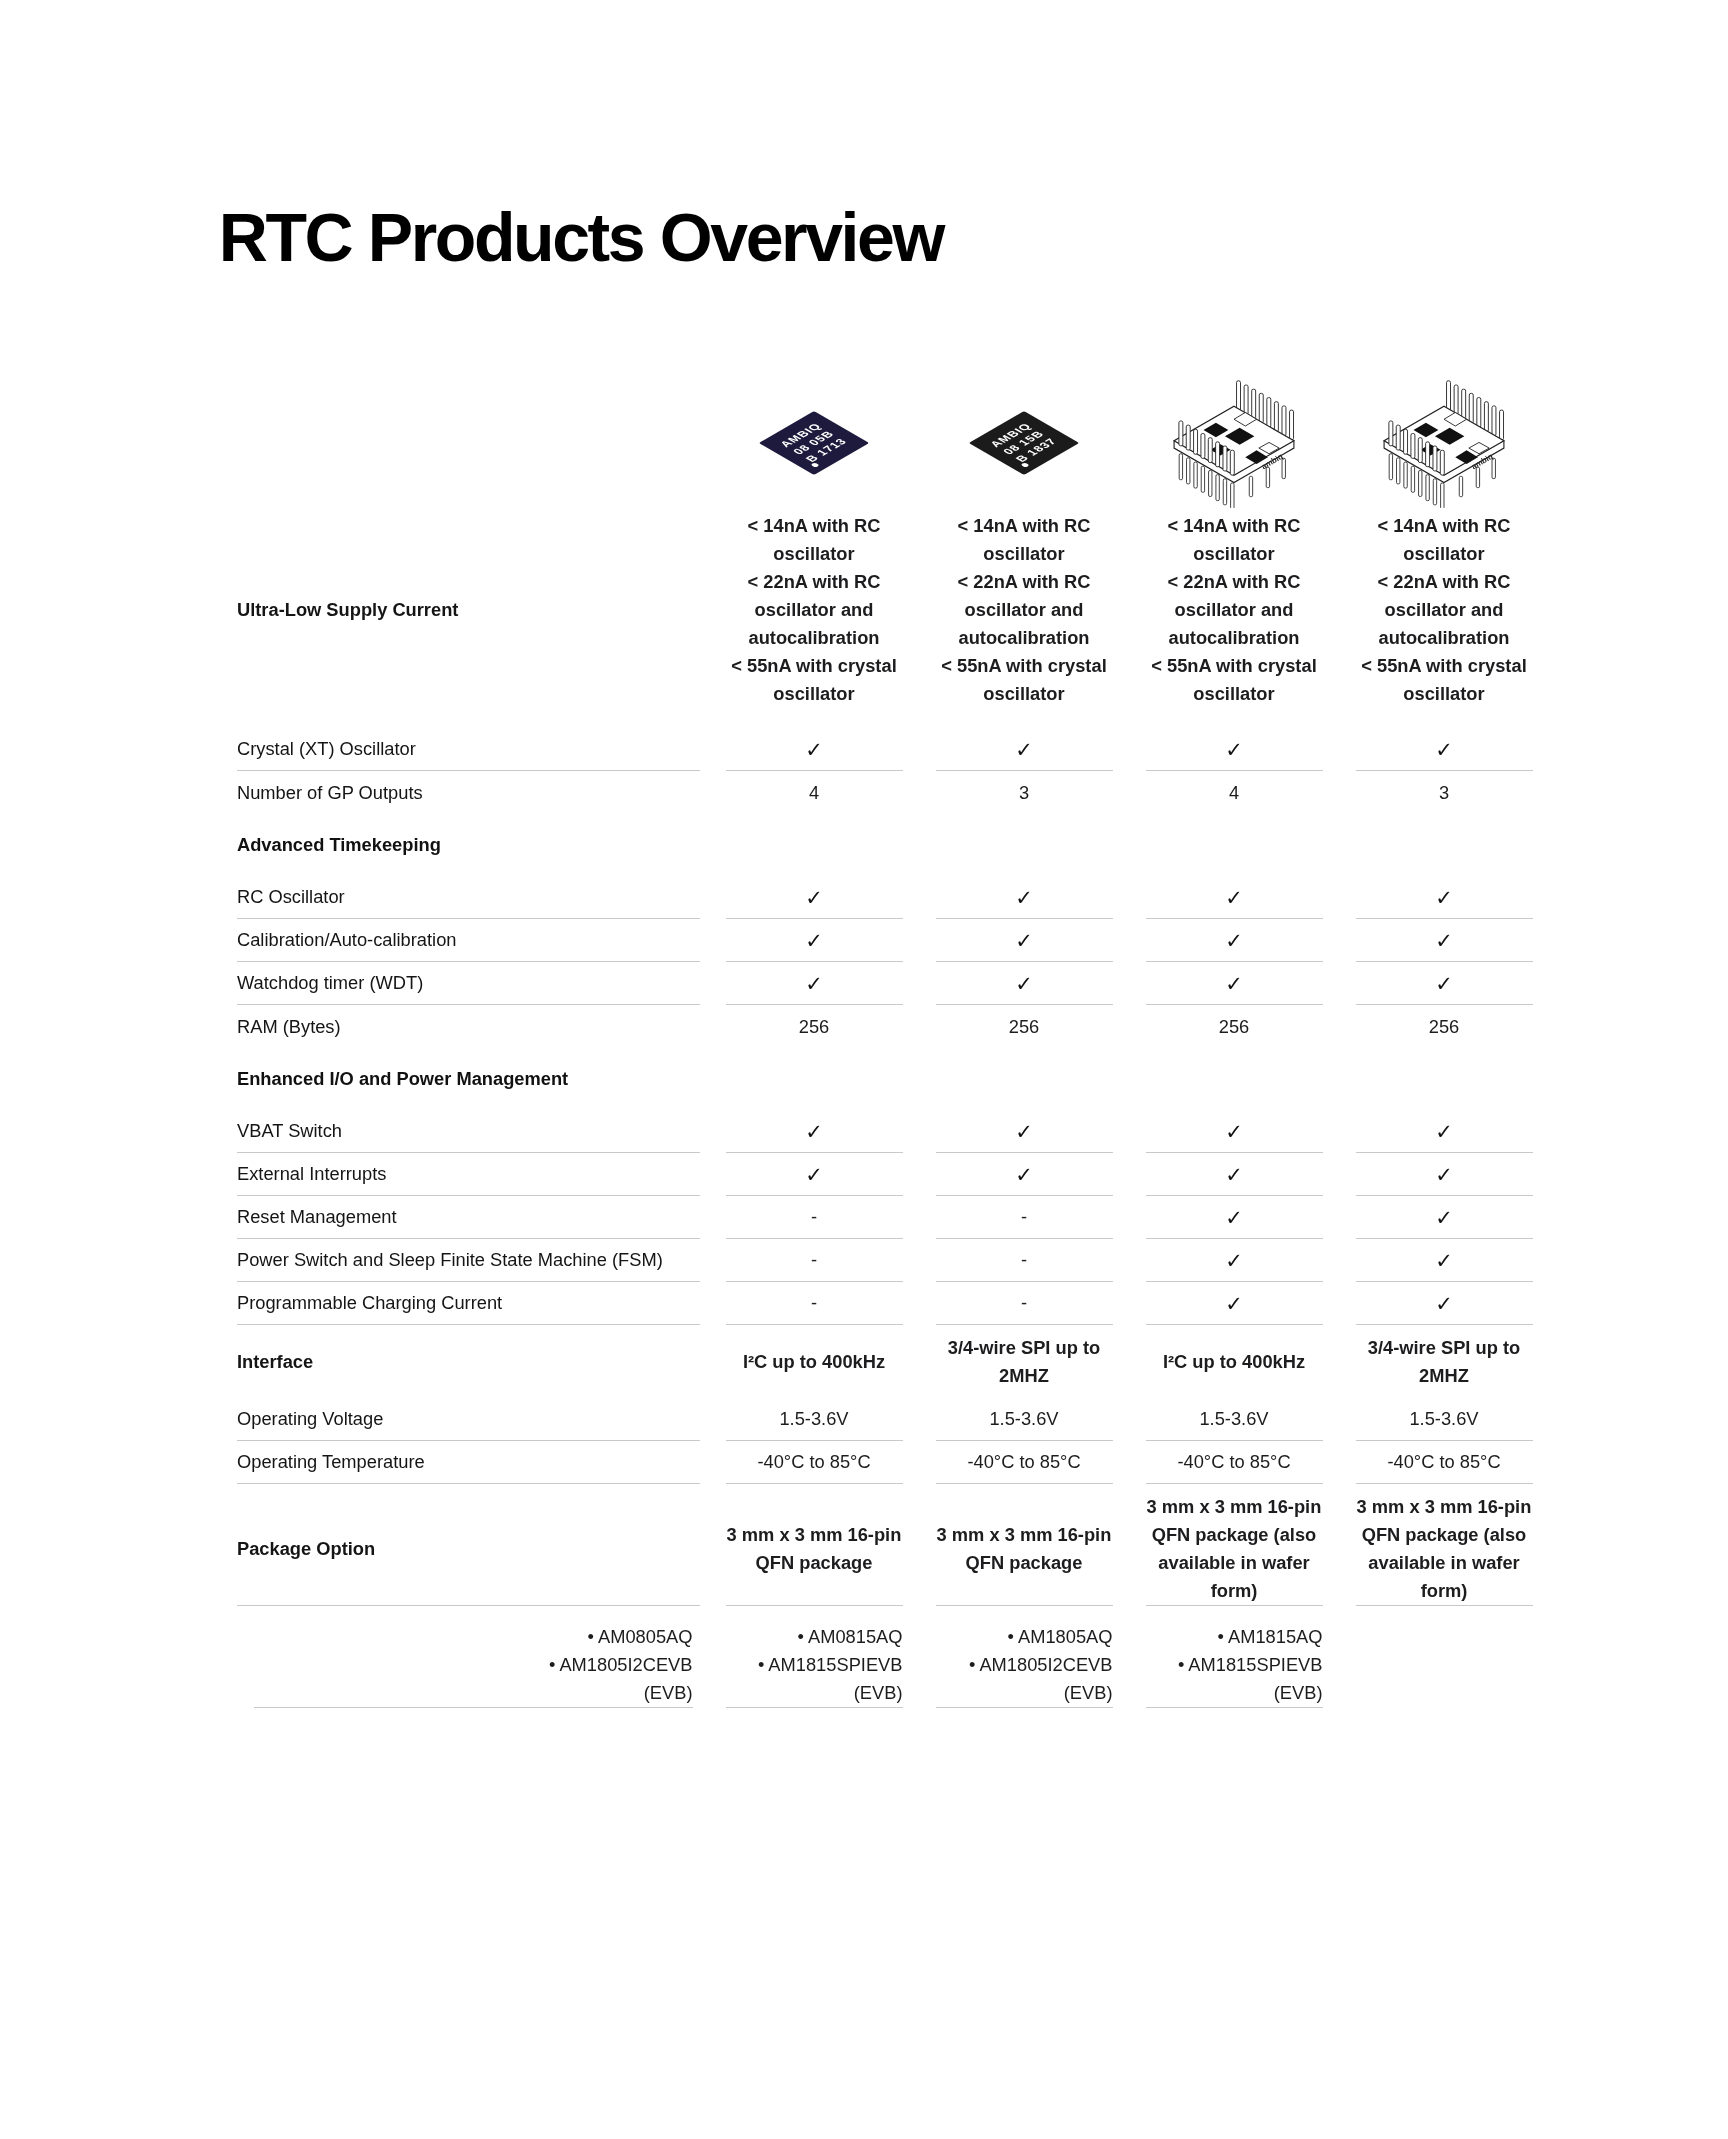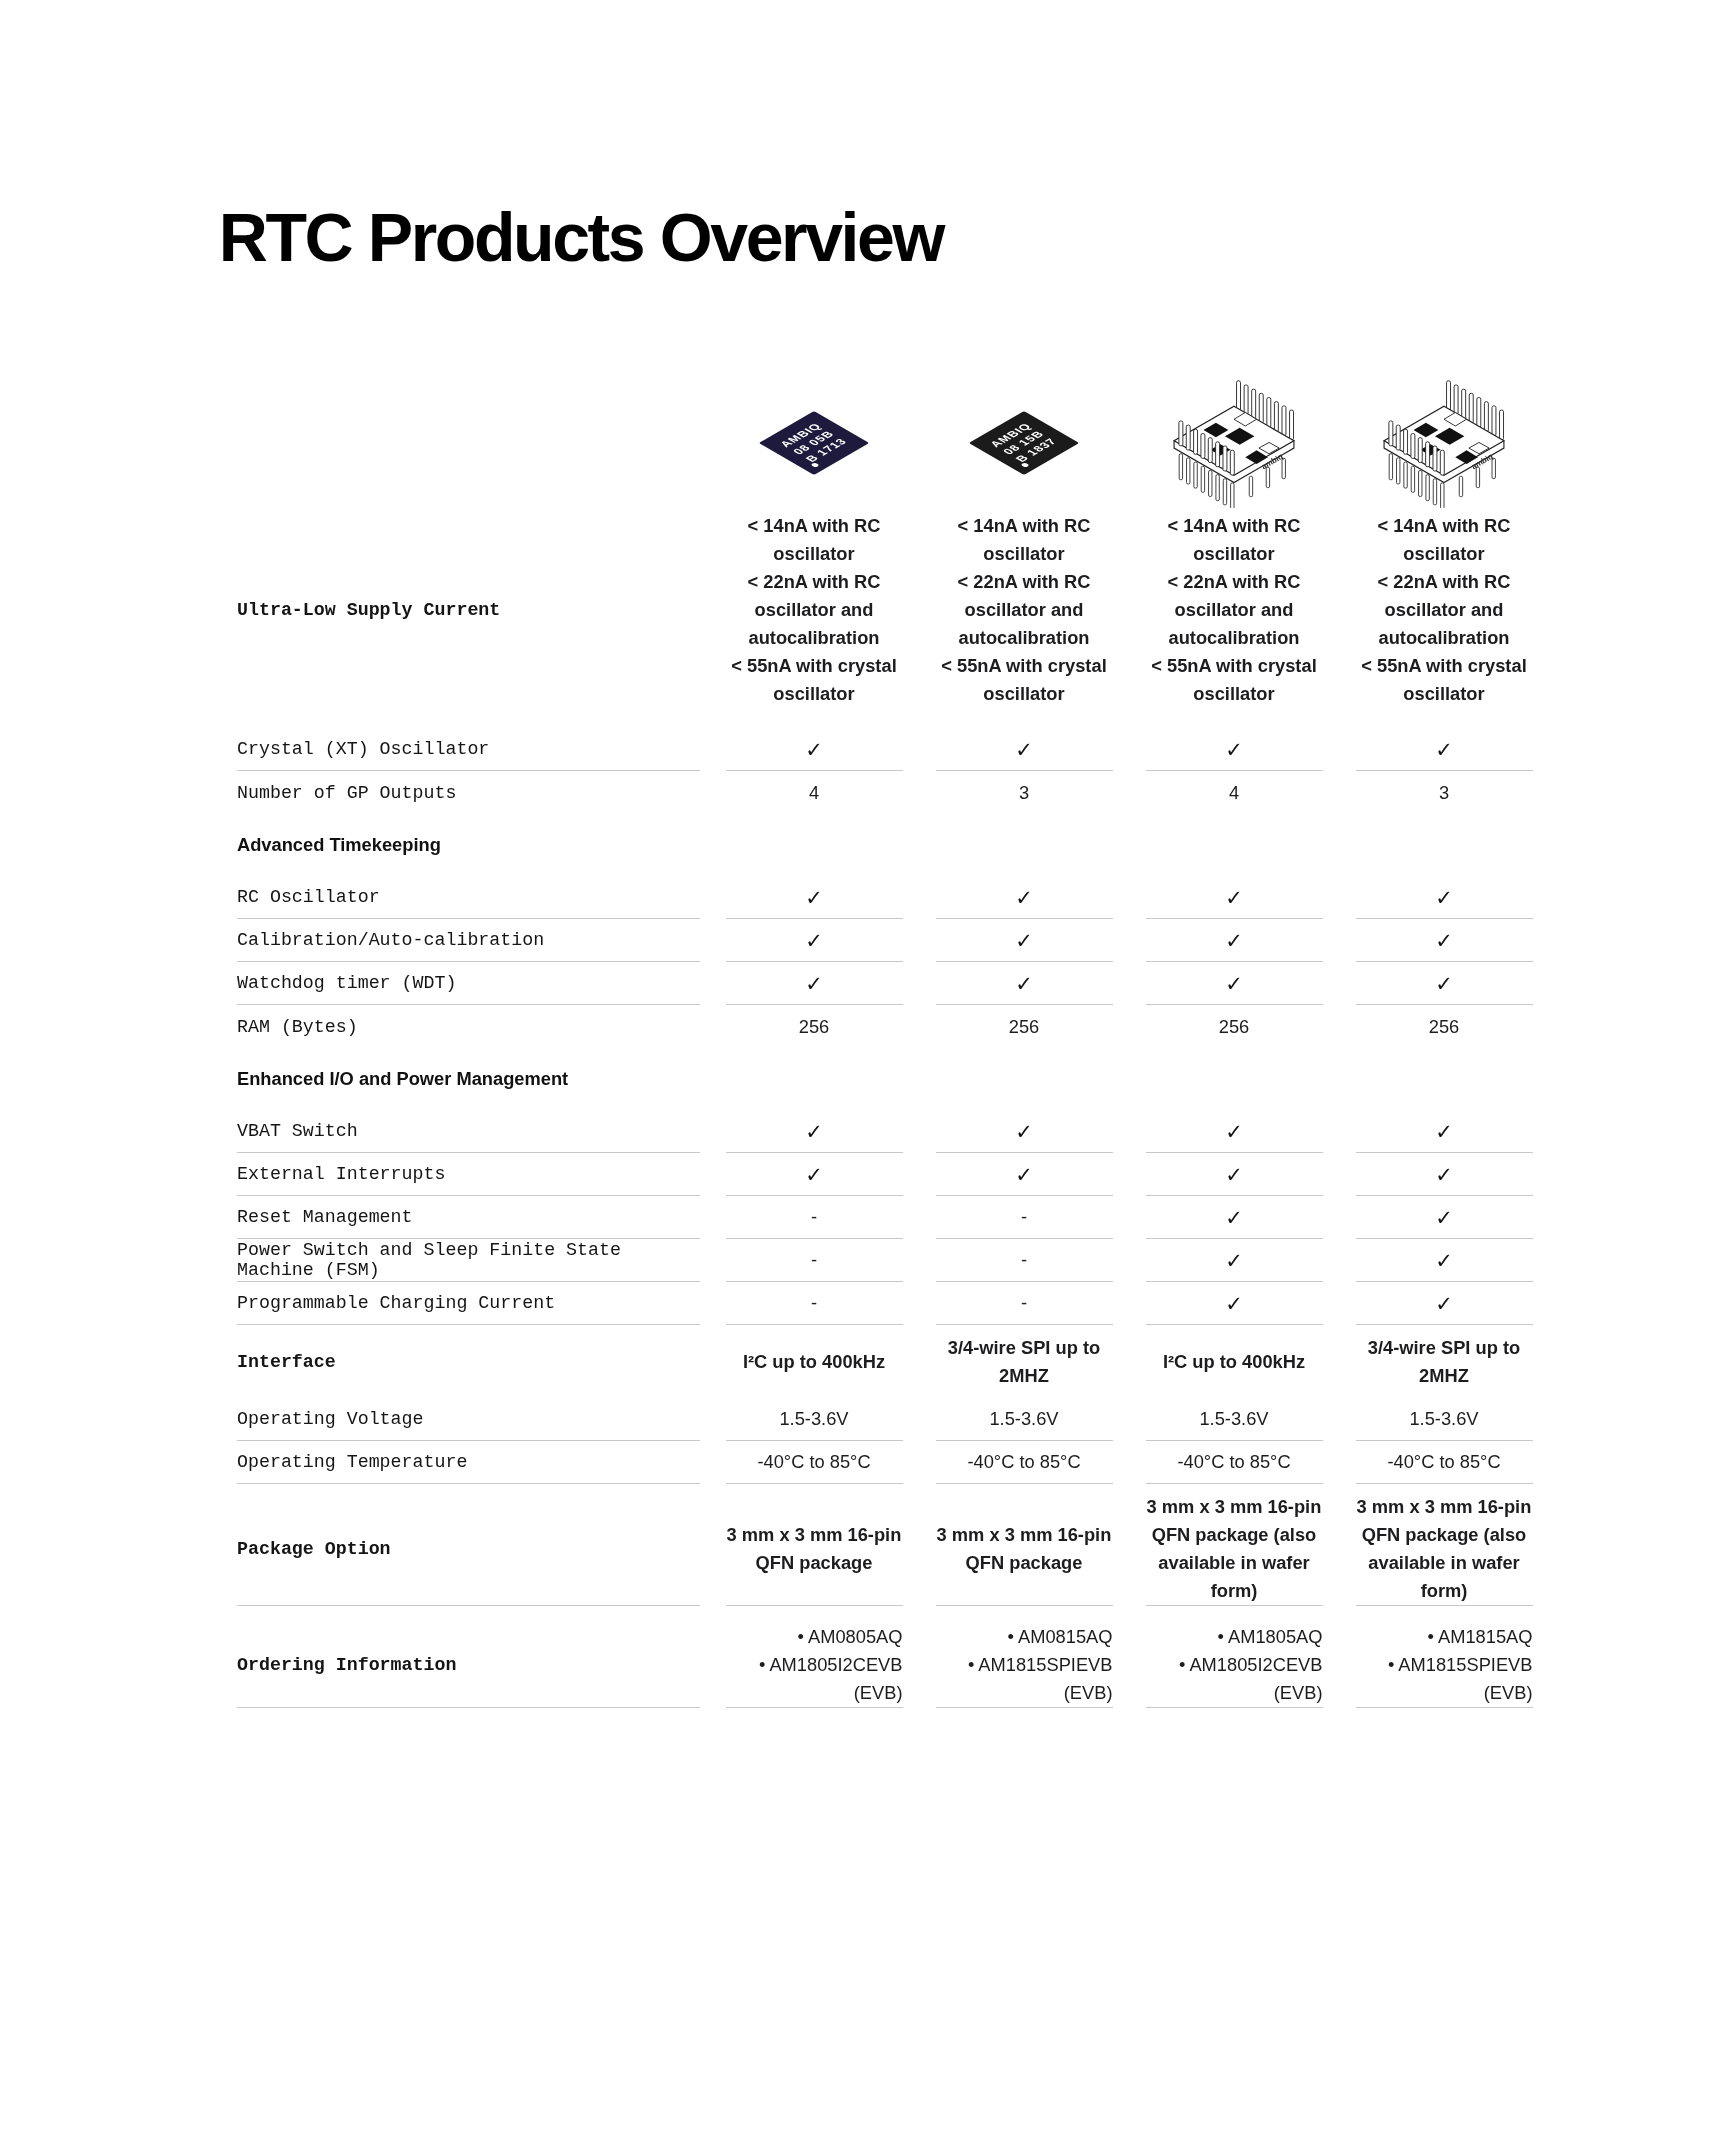--- a/index.html
+++ b/index.html
@@ -13,21 +13,21 @@
   .chip-cell{display:flex;align-items:center;justify-content:center;}
   .names-row{margin-top:8.5px;height:26px;}
   .name-cell{display:flex;align-items:center;justify-content:center;font-size:18.3px;font-weight:700;color:#222;}
   
   .chip{position:relative;width:78px;height:78px;transform:scaleY(0.58) rotate(-45deg);display:flex;flex-direction:column;justify-content:center;align-items:center;border-radius:2.4px;}
   .chip .ln{color:#fff;font-weight:700;font-size:14px;line-height:17.7px;letter-spacing:0.9px;white-space:nowrap;}
   .chip .pin1{position:absolute;left:9.8px;bottom:8.5px;width:6.1px;height:6.1px;border-radius:50%;background:#fff;}
   
   .frow{min-height:43px;}
   .frow .cell{display:flex;align-items:center;}
-  .cell.lbl{margin-right:9.2px;font-size:18.3px;color:#151515;justify-content:flex-start;font-family:Liberation Mono, monospace;}
+  .cell.lbl{margin-right:9.2px;font-size:18.3px;color:#151515;justify-content:flex-start;}
   .cell.lbl.bold{font-weight:700;}
   .cell.val{margin:0 16.5px;justify-content:center;text-align:center;font-size:18.3px;line-height:28px;flex-direction:column;}
   .divider > .cell{border-bottom:1.8px solid #c9c9c9;}
   .multi{padding:8.5px 0;}
   .multi .cell{min-height:56px;}
   .supply{margin-bottom:12.2px;}
   .supply .cell{min-height:196px;}
   .check{font-size:21px;font-weight:700;color:#111;line-height:1;}
   .dash{font-size:18.3px;color:#222;line-height:1;}
   .section{margin-top:17px;margin-bottom:17px;height:28px;display:flex;align-items:center;font-size:18.3px;font-weight:700;color:#111;}
@@ -356,21 +356,20 @@
             <span class="phrase">3 mm x 3 mm 16-pin QFN package</span>
           </div>
           <div class="cell val">
             <span class="phrase">3 mm x 3 mm 16-pin QFN package (also available in wafer form)</span>
           </div>
           <div class="cell val">
             <span class="phrase">3 mm x 3 mm 16-pin QFN package (also available in wafer form)</span>
           </div>
         </div>
         <div class="grid frow divider multi">
-          <div class="cell lbl bold">Ordering Information</div>
           <div class="cell val ord">
             <div class="bullet">• AM0805AQ</div>
             <div class="bullet">• AM1805I2CEVB</div>
             <div>(EVB)</div>
           </div>
           <div class="cell val ord">
             <div class="bullet">• AM0815AQ</div>
             <div class="bullet">• AM1815SPIEVB</div>
             <div>(EVB)</div>
           </div>

